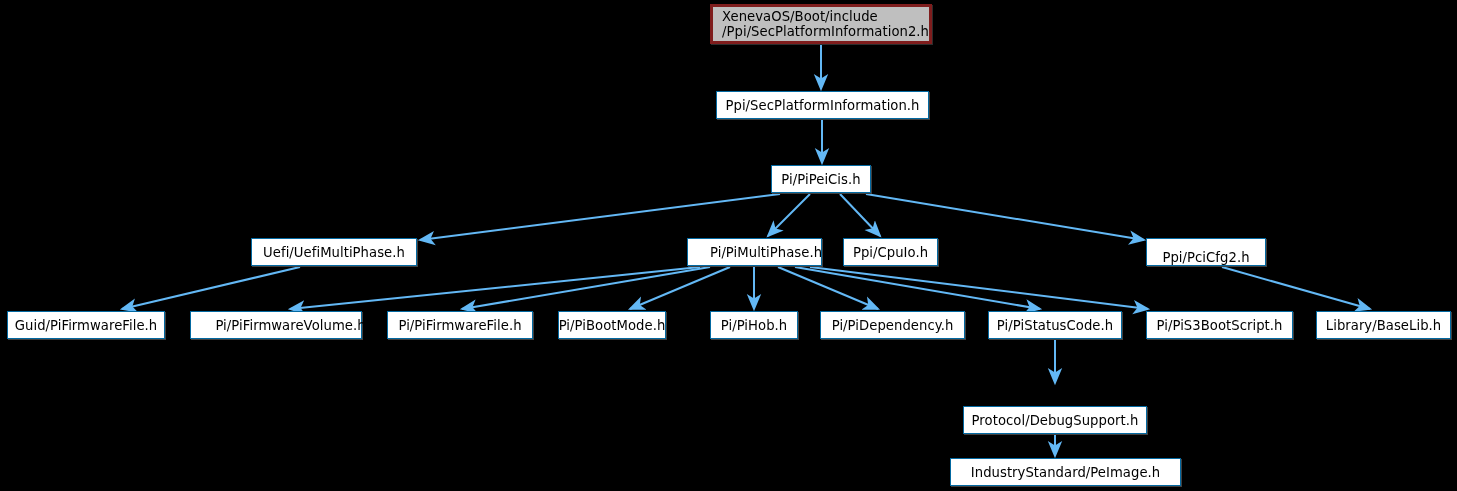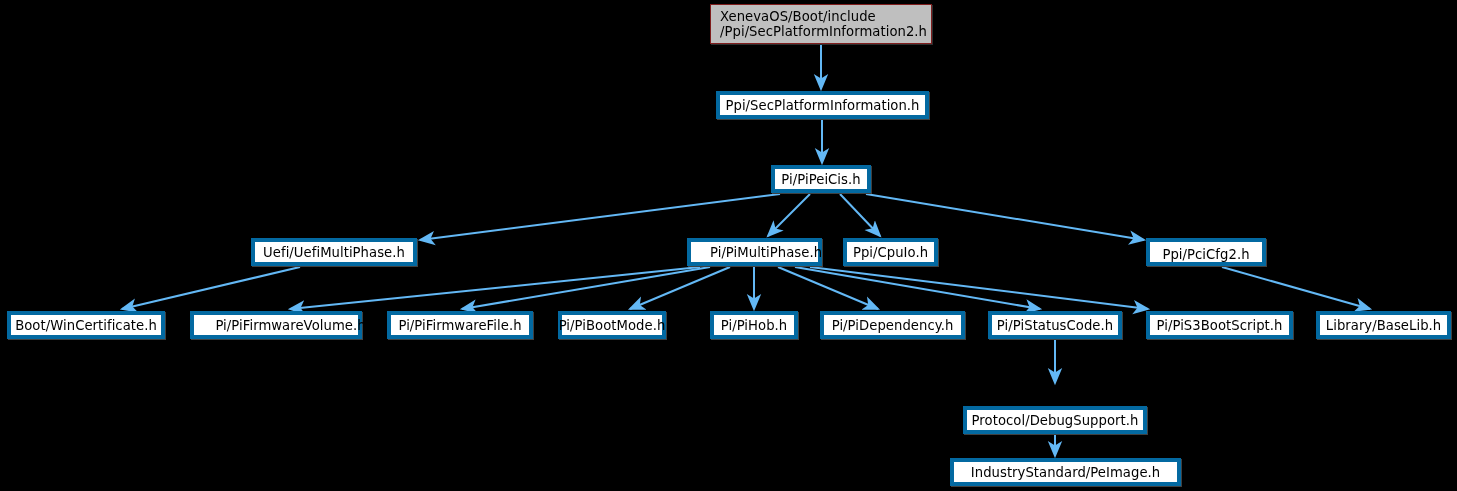--- a/index.html
+++ b/index.html
@@ -20,35 +20,35 @@
     left: 0;
     top: 0;
     width: 1457px;
     height: 491px;
     pointer-events: none;
   }
   .node {
     position: absolute;
     box-sizing: border-box;
     background: #ffffff;
-    border: 4px solid #0369a1;
+    border: 1px solid #0369a1;
     box-shadow: 1px 1px 0 0 #404040;
     display: flex;
     align-items: center;
     justify-content: center;
     text-align: center;
     color: #000000;
     font-size: 13.2px;
     line-height: 15px;
     white-space: pre-line;
     letter-spacing: 0.05px;
   }
   .node.root {
     background: #bfbfbf;
-    border: 1px solid #7f1d1d;
+    border: 3px solid #7f1d1d;
     box-shadow: 1px 1px 0 0 #2d2d2d;
     text-align: left;
     justify-content: flex-start;
     padding-left: 9px;
   }
   .node-label {
     display: block;
     white-space: pre-line;
   }
 </style>
@@ -84,21 +84,21 @@
   </svg>
   <div id="nodes">
       <div class="node root" style="left: 710px; top: 4px; width: 222px; height: 40px;"><span class="node-label">XenevaOS/Boot/include
 /Ppi/SecPlatformInformation2.h</span></div>
       <div class="node" style="left: 716px; top: 91px; width: 213px; height: 28px;"><span class="node-label">Ppi/SecPlatformInformation.h</span></div>
       <div class="node" style="left: 771px; top: 165px; width: 100px; height: 28px;"><span class="node-label">Pi/PiPeiCis.h</span></div>
       <div class="node" style="left: 251px; top: 238px; width: 166px; height: 28px;"><span class="node-label">Uefi/UefiMultiPhase.h</span></div>
       <div class="node" style="left: 687px; top: 238px; width: 135px; height: 28px; padding-left: 23px;"><span class="node-label">Pi/PiMultiPhase.h</span></div>
       <div class="node" style="left: 843px; top: 238px; width: 95px; height: 28px;"><span class="node-label">Ppi/CpuIo.h</span></div>
       <div class="node" style="left: 1146px; top: 238px; width: 120px; height: 28px; align-items: flex-end;"><span class="node-label">Ppi/PciCfg2.h</span></div>
-      <div class="node" style="left: 7px; top: 311px; width: 158px; height: 28px;"><span class="node-label">Boot/WinCertificate.h</span></div>
+      <div class="node" style="left: 7px; top: 311px; width: 158px; height: 28px;"><span class="node-label">Guid/PiFirmwareFile.h</span></div>
       <div class="node" style="left: 190px; top: 311px; width: 172px; height: 28px; padding-left: 29px;"><span class="node-label">Pi/PiFirmwareVolume.h</span></div>
       <div class="node" style="left: 387px; top: 311px; width: 146px; height: 28px;"><span class="node-label">Pi/PiFirmwareFile.h</span></div>
       <div class="node" style="left: 558px; top: 311px; width: 108px; height: 28px;"><span class="node-label">Pi/PiBootMode.h</span></div>
       <div class="node" style="left: 710px; top: 311px; width: 88px; height: 28px;"><span class="node-label">Pi/PiHob.h</span></div>
       <div class="node" style="left: 820px; top: 311px; width: 145px; height: 28px;"><span class="node-label">Pi/PiDependency.h</span></div>
       <div class="node" style="left: 988px; top: 311px; width: 134px; height: 28px;"><span class="node-label">Pi/PiStatusCode.h</span></div>
       <div class="node" style="left: 1146px; top: 311px; width: 147px; height: 28px;"><span class="node-label">Pi/PiS3BootScript.h</span></div>
       <div class="node" style="left: 1316px; top: 311px; width: 135px; height: 28px;"><span class="node-label">Library/BaseLib.h</span></div>
       <div class="node" style="left: 963px; top: 406px; width: 184px; height: 28px;"><span class="node-label">Protocol/DebugSupport.h</span></div>
       <div class="node" style="left: 950px; top: 458px; width: 231px; height: 28px;"><span class="node-label">IndustryStandard/PeImage.h</span></div>

